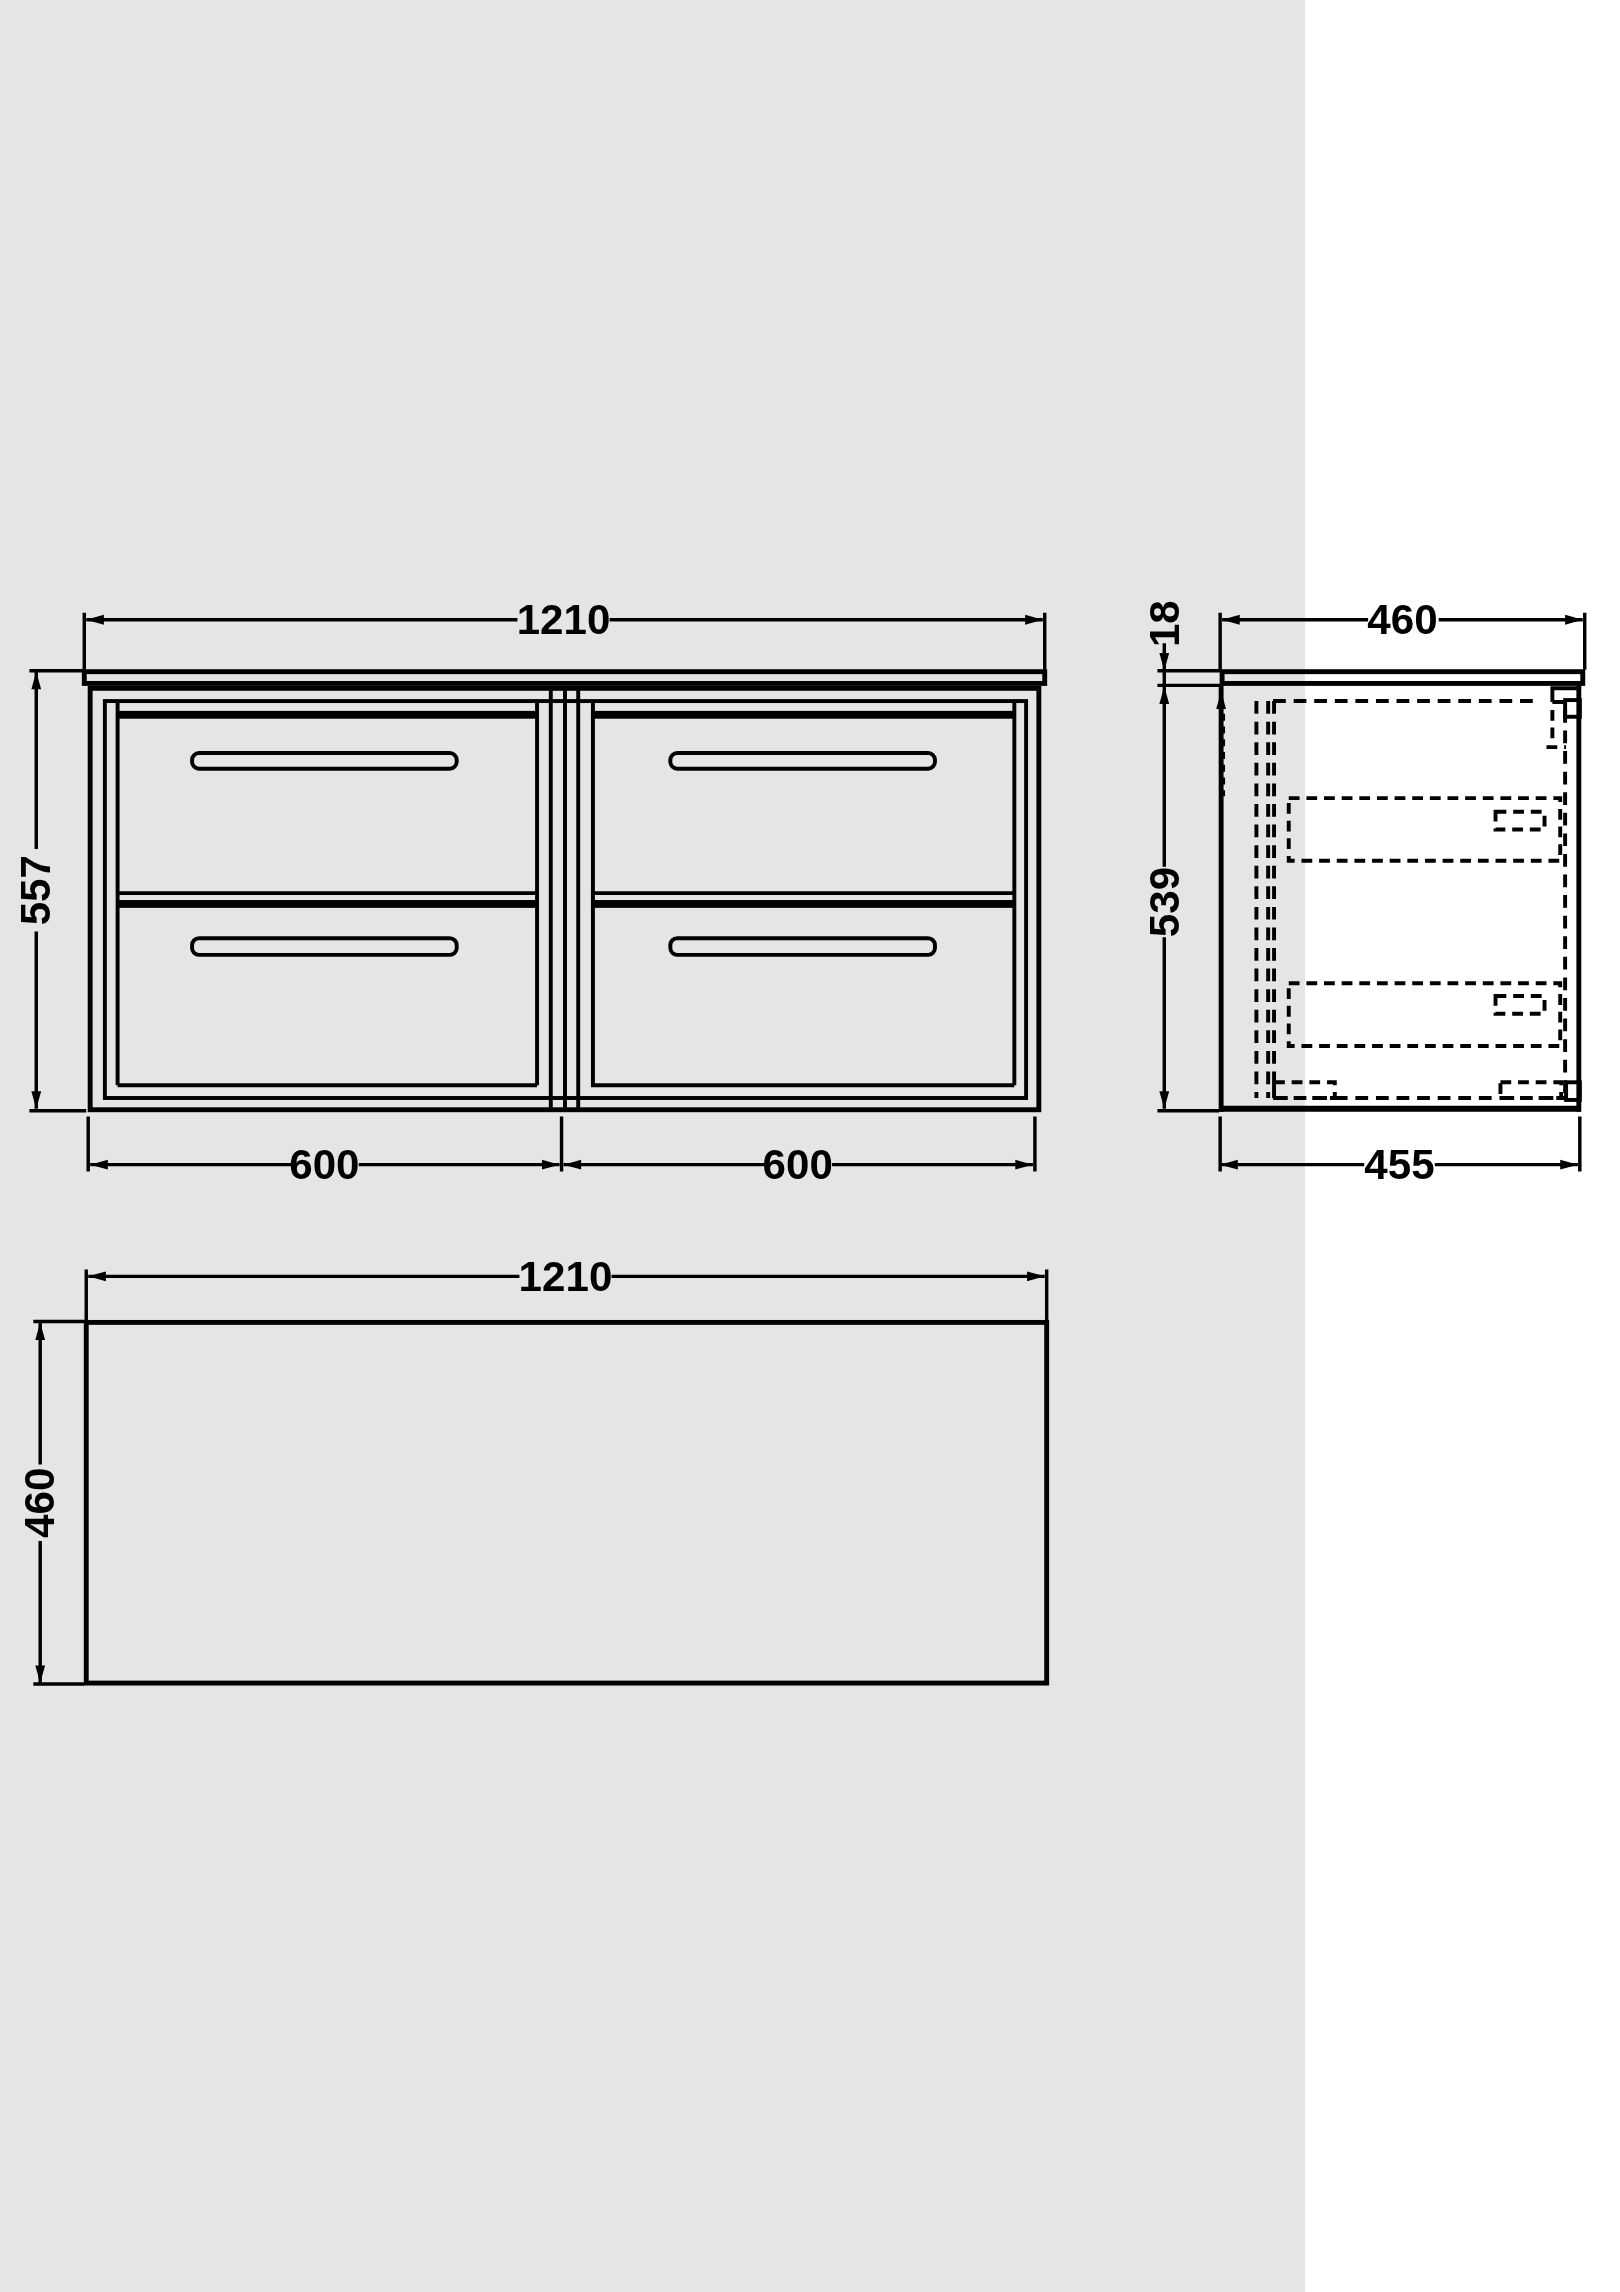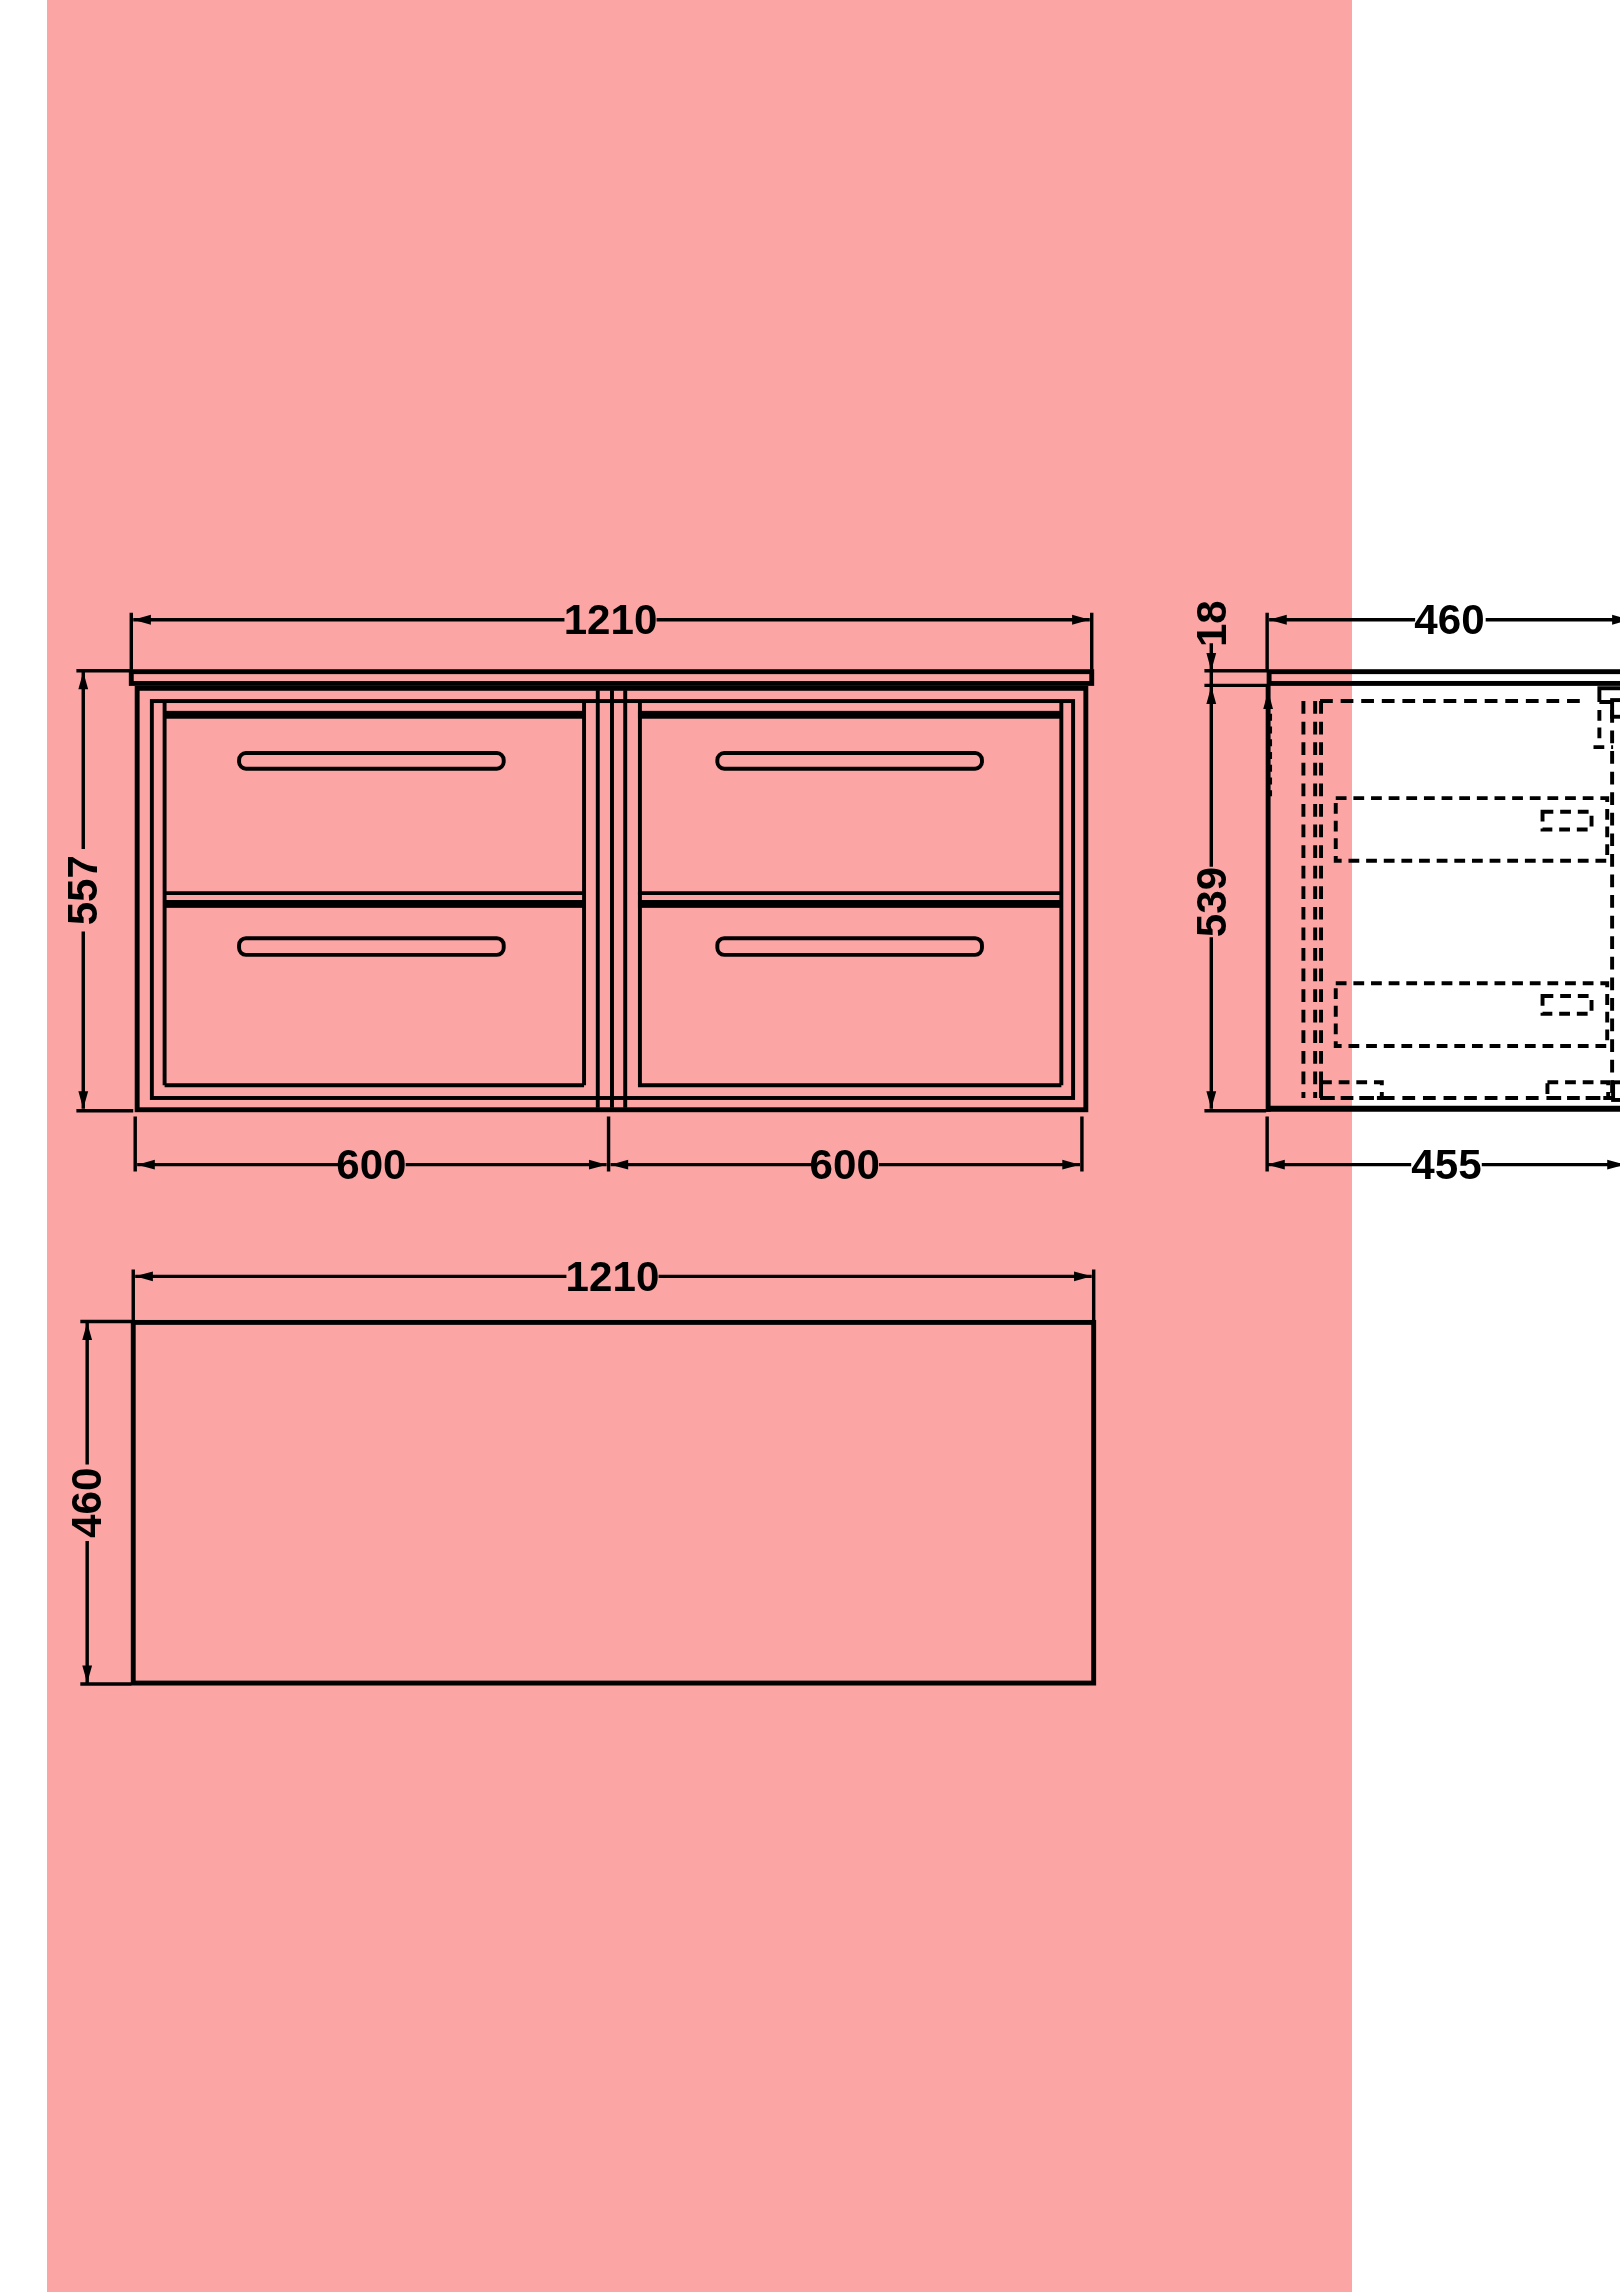--- a/index.html
+++ b/index.html
@@ -1,22 +1,21 @@
 <!DOCTYPE html>
 <html><head>
 <meta charset="utf-8">
 <style>
   html,body{margin:0;padding:0;background:#ffffff;}
   .canvas{
     position:relative;
     width:1305px;
     height:2293px;
-    background:#fca5a5;
+    background:#e5e5e5;
     font-family:"Liberation Sans", sans-serif;
-    margin-left:47px;
   }
   svg{position:absolute;left:0;top:0;}
   .obj   {stroke:#000;stroke-width:5;fill:none;}
   .obj4  {stroke:#000;stroke-width:4;fill:none;}
   .obj6  {stroke:#000;stroke-width:6;fill:none;}
   .dash  {stroke:#000;stroke-width:4;fill:none;stroke-dasharray:13 8;}
   .dash2 {stroke:#000;stroke-width:4;fill:none;stroke-dasharray:11 7;}
   .dim   {stroke:#000;stroke-width:3.5;fill:none;}
   .arr   {fill:#000;stroke:none;}
   .bar   {fill:#000;stroke:none;}

